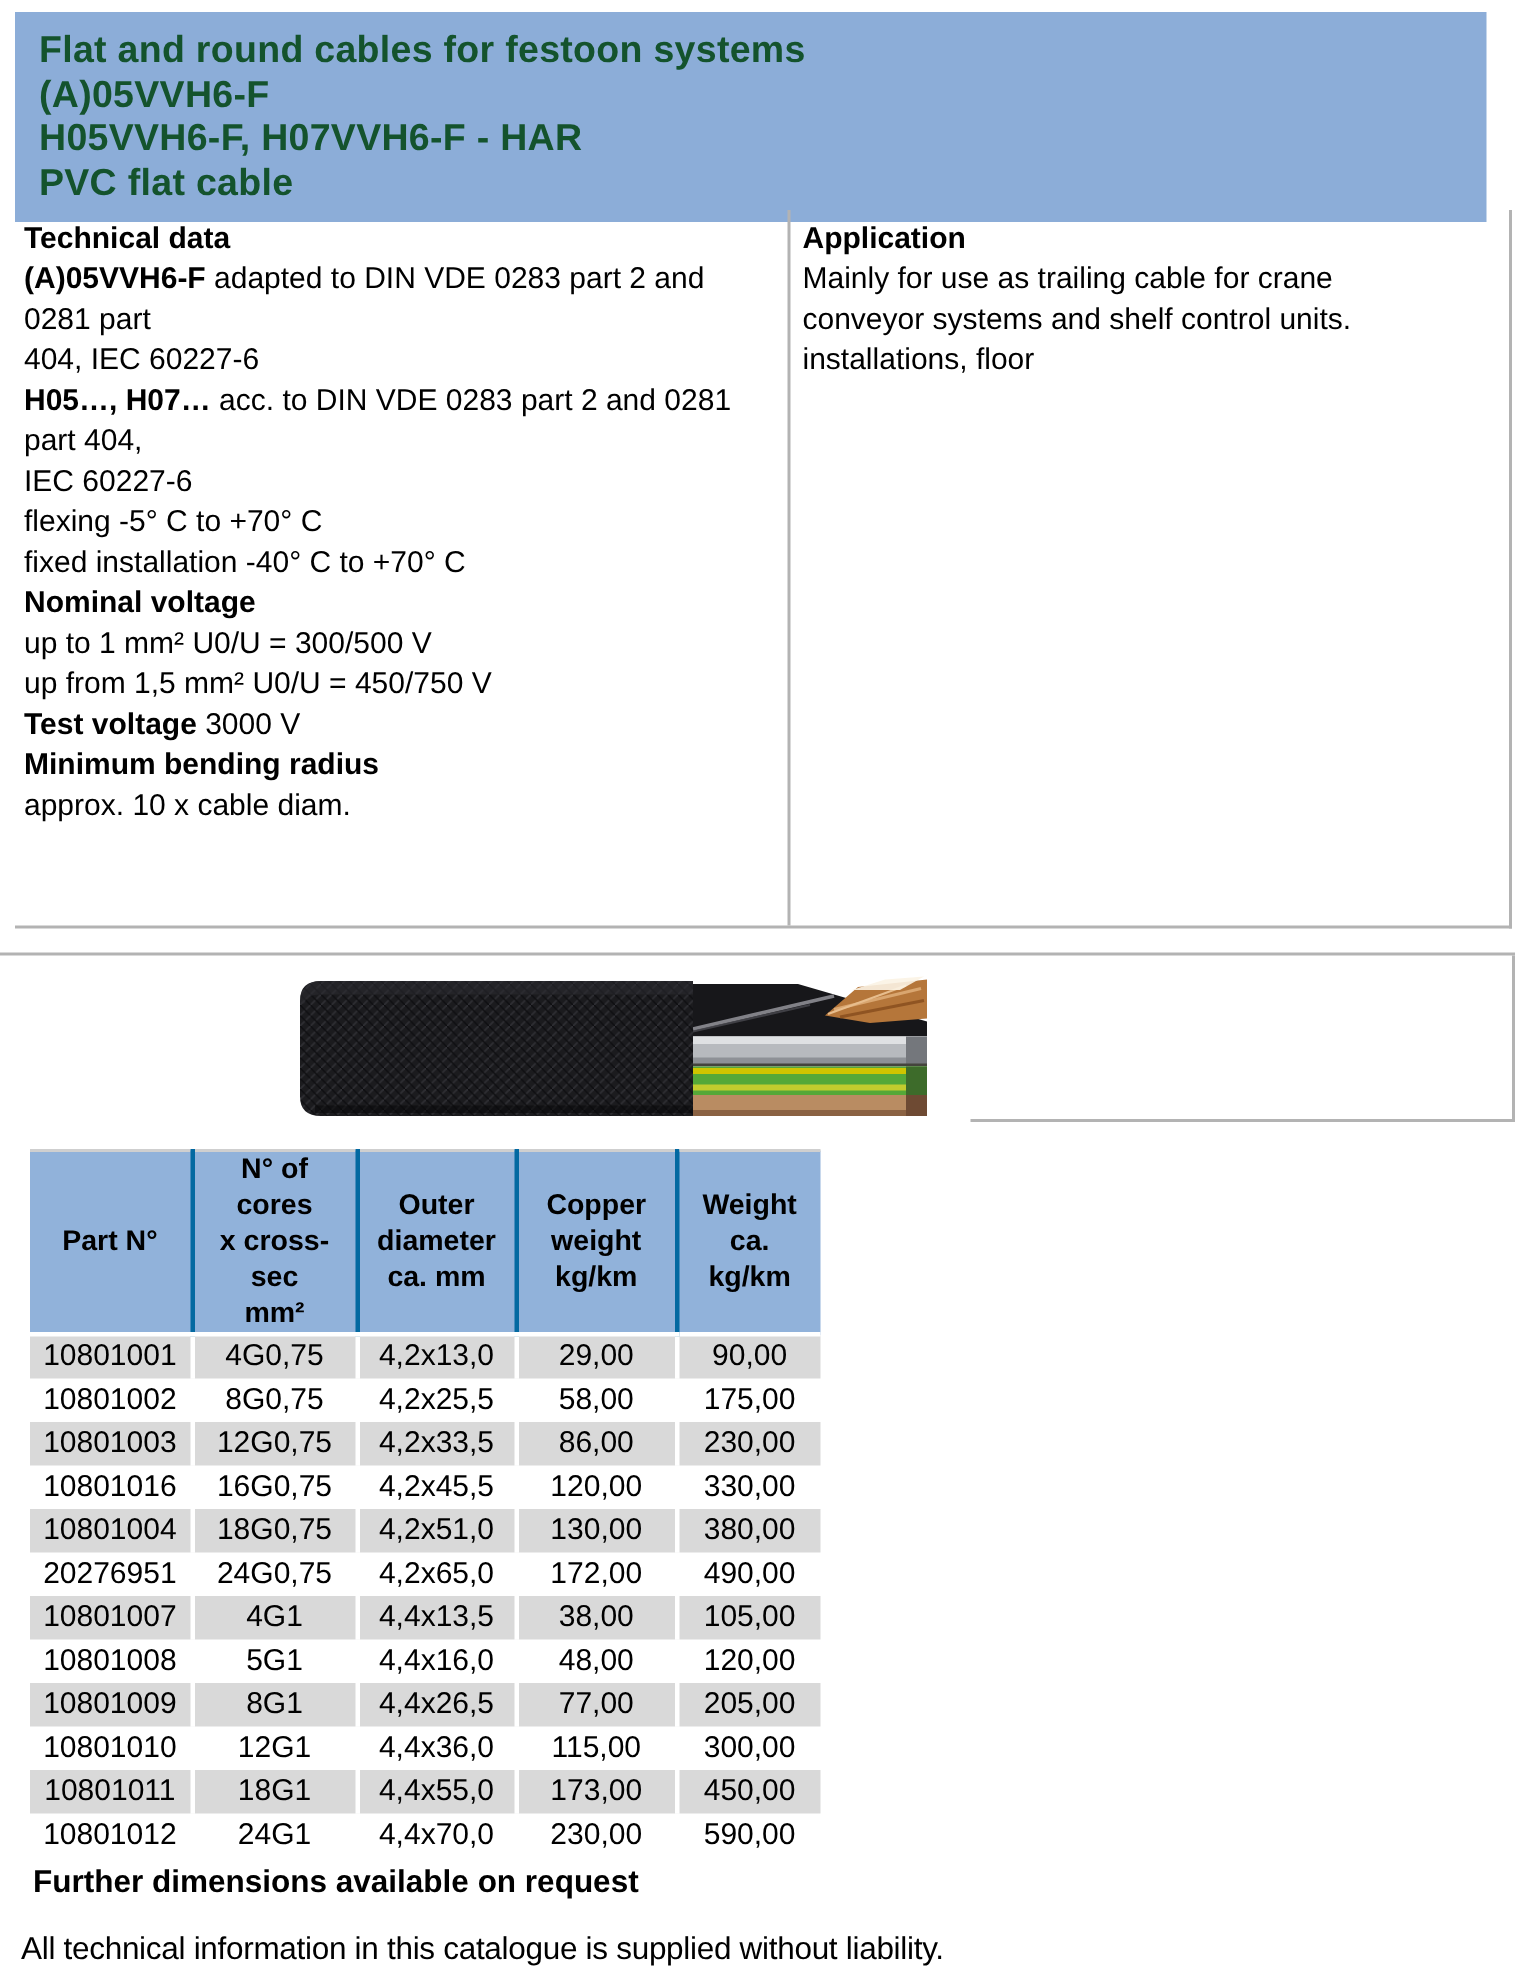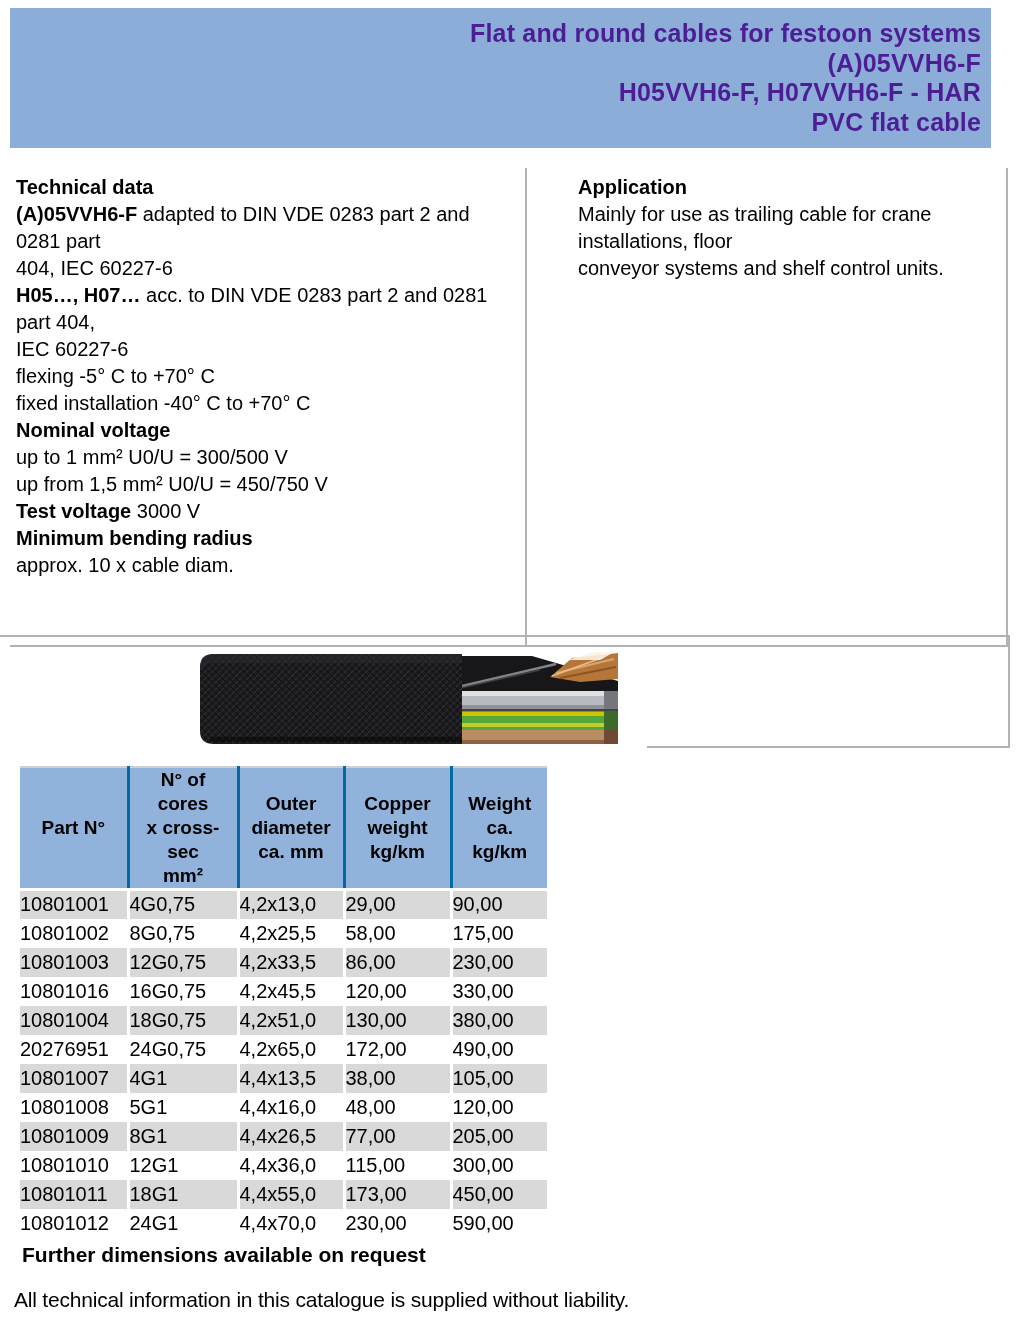--- a/index.html
+++ b/index.html
@@ -9,47 +9,47 @@
     --border:#b3b3b3;
   }
   *{margin:0;padding:0;box-sizing:border-box;}
   html,body{background:#fff;}
   body{font-family:"Liberation Sans","DejaVu Sans",sans-serif;color:#000;}
   .page{position:relative;width:1022px;height:1319px;background:#fff;overflow:hidden;}
 
   
   .hd{position:absolute;left:10px;top:8px;width:981px;height:140px;
       background:var(--header-blue);padding:11px 10px 0 16px;}
-  .hd-line{font-size:25px;font-weight:700;color:#4c1d95;line-height:29.5px;letter-spacing:.2px;text-align:right;}
-
-  
-  .cols{position:absolute;left:10px;top:168px;width:998px;height:479px;
+  .hd-line{font-size:25px;font-weight:700;color:#14532d;line-height:29.5px;letter-spacing:.2px;}
+
+  
+  .cols{position:absolute;left:10px;top:140px;width:998px;height:479px;
         border-right:2px solid var(--border);border-bottom:2px solid var(--border);
-        display:flex;gap:43px;}
+        display:flex;}
   .col-left{width:517px;border-right:2px solid var(--border);padding:6px 8px 0 6px;}
   .col-right{flex:1;padding:6px 8px 0 8px;}
   .sec-title{font-weight:700;}
   .sec-title,.tline,.aline{font-size:20px;line-height:27px;}
   .tline b{font-weight:700;}
 
   
   .img-row{position:absolute;left:0;top:635px;width:1010px;height:113px;
            border-top:2px solid var(--border);}
   .empty-box{position:absolute;left:647px;top:0;right:0;bottom:0;
              border-right:2px solid var(--border);border-bottom:2px solid var(--border);}
   .cable-wrap{position:absolute;left:200px;top:12px;width:420px;height:97px;}
 
   
   .spec{position:absolute;left:20px;top:766px;width:527px;border-collapse:collapse;
         table-layout:fixed;border-top:2px solid #cfcfcf;}
   .spec th{background:var(--th-blue);font-size:19px;font-weight:700;text-align:center;
            vertical-align:middle;height:112px;line-height:24px;white-space:pre-line;
            border-left:3px solid #fff;border-right:3px solid #0369a1;border-bottom:3px solid #fff;
            padding:0 4px;}
-  .spec td{height:29px;font-size:20px;vertical-align:middle;
+  .spec td{height:29px;font-size:20px;text-align:center;vertical-align:middle;
            border-left:3px solid #fff;border-right:3px solid #fff;padding:0;}
   .spec th:first-child,.spec td:first-child{border-left:0;}
   .spec th:last-child,.spec td:last-child{border-right:0;}
   .spec tr.stripe td{background:var(--stripe);}
 
   
   .further{position:absolute;left:22px;top:1243px;font-size:21px;font-weight:700;}
   .liability{position:absolute;left:14px;top:1288px;font-size:21px;letter-spacing:-0.2px;}
 </style>
 </head>
@@ -81,22 +81,22 @@
           <div class="tline">up from 1,5 mm² U0/U = 450/750 V</div>
           <div class="tline"><b>Test voltage</b> 3000 V</div>
           <div class="tline"><b>Minimum bending radius</b></div>
           <div class="tline">approx. 10 x cable diam.</div>
         </div>
     </div>
     <div class="col-right">
       <div class="sec-title">Application</div>
       <div id="app-lines">
           <div class="aline">Mainly for use as trailing cable for crane</div>
+          <div class="aline">conveyor systems and shelf control units.</div>
           <div class="aline">installations, floor</div>
-          <div class="aline">conveyor systems and shelf control units.</div>
         </div>
     </div>
   </section>
 
   <section class="img-row">
     <div class="empty-box"></div>
     <div class="cable-wrap">
       <svg width="420" height="97" viewBox="0 0 420 97">
         <defs>
           <pattern id="weave" width="7" height="7" patternUnits="userSpaceOnUse">

